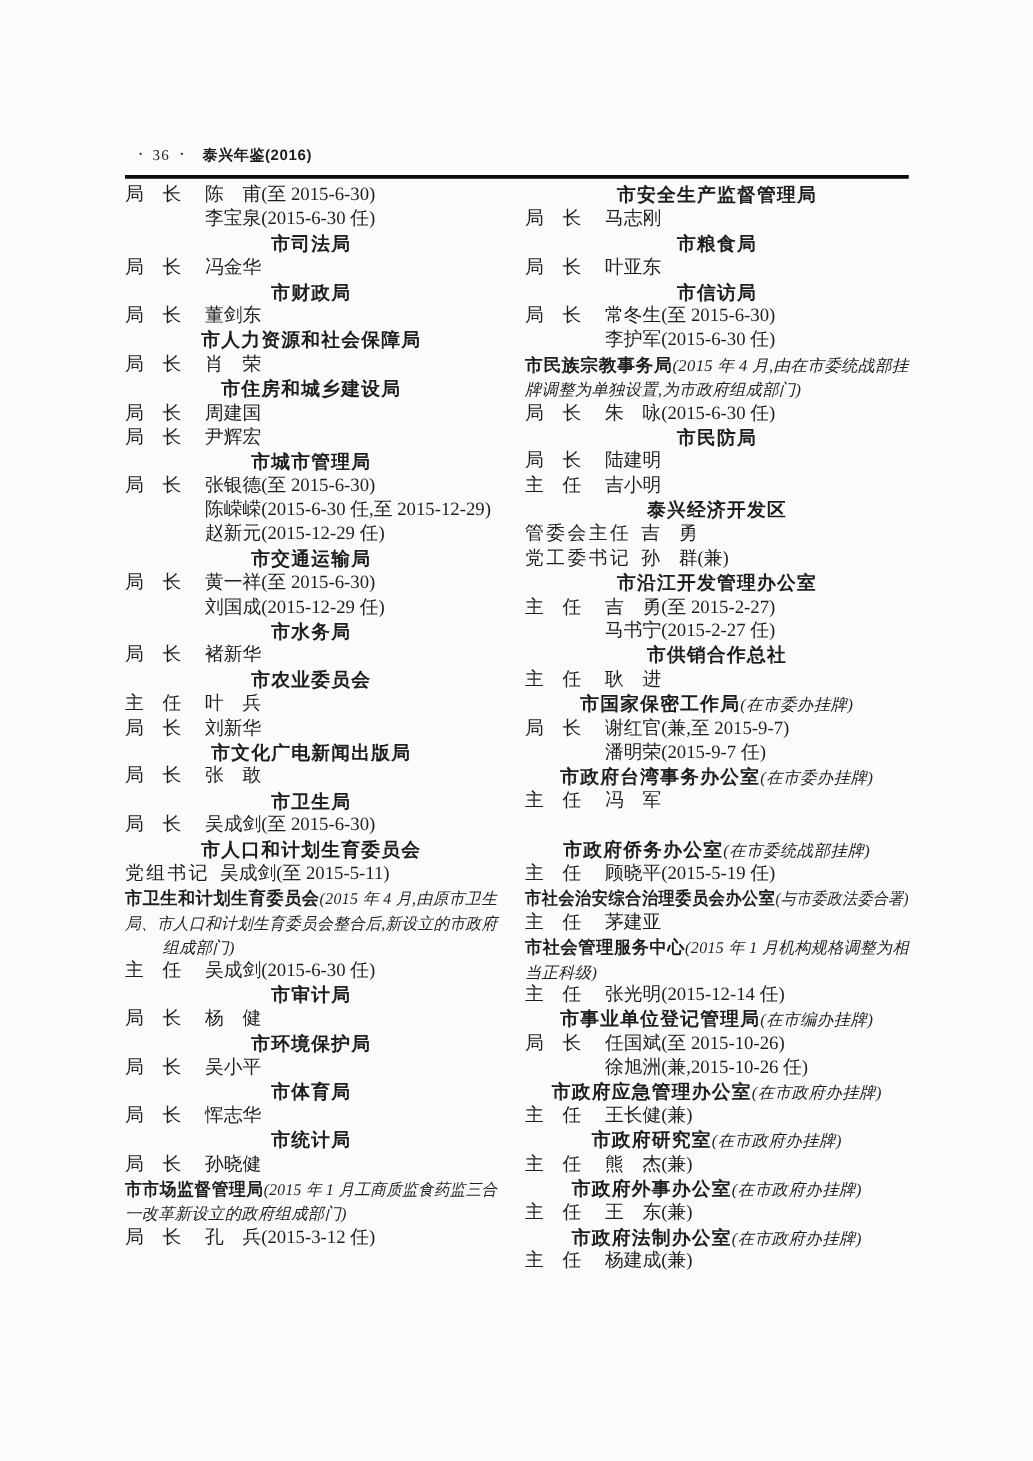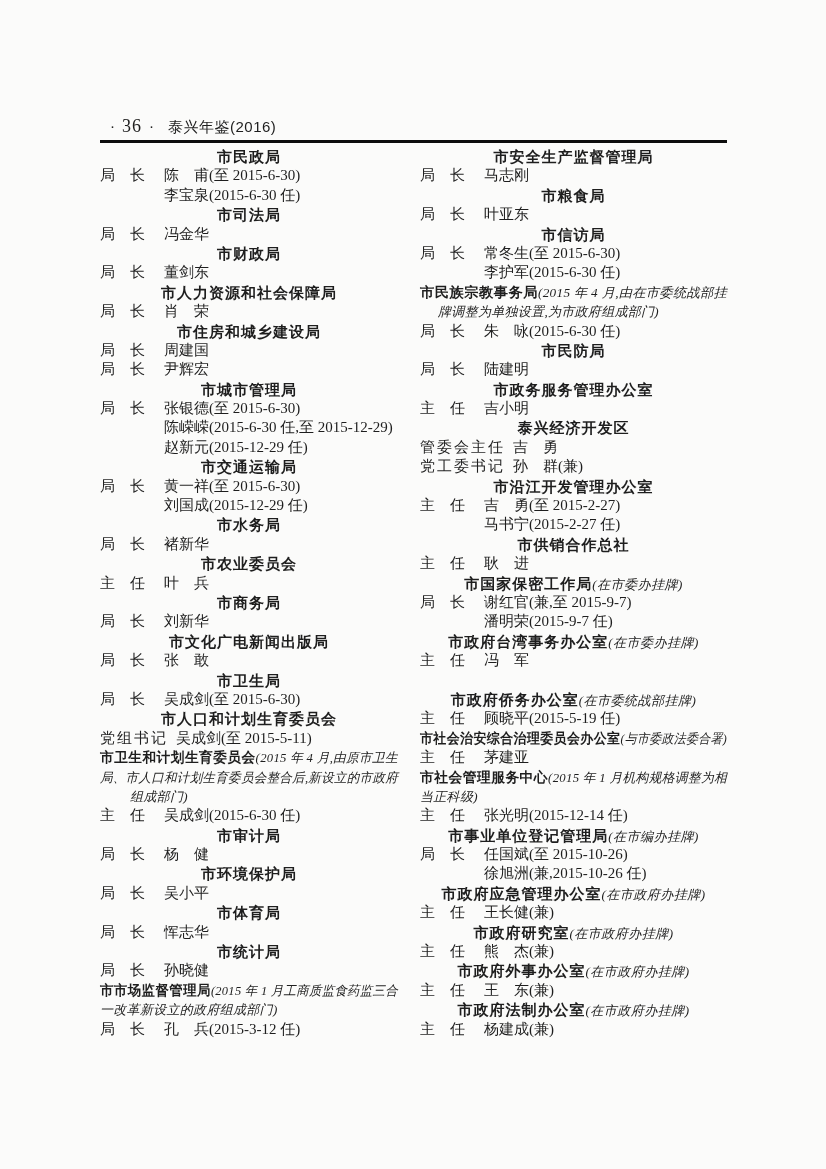--- a/index.html
+++ b/index.html
@@ -15,24 +15,24 @@
     margin:0 auto;
   }
   .inner{position:absolute;left:100px;top:0;width:627px;}
   
   .running-head{
     position:absolute;top:116px;left:3px;
     display:flex;align-items:baseline;
     white-space:nowrap;
   }
   .running-head .dot{font-size:15px;margin:0 7px;color:#222;}
-  .running-head .pagenum{font-size:18px;letter-spacing:1px;}
+  .running-head .pagenum{font-size:12px;letter-spacing:1px;}
   .running-head .booktitle{
     font-family:"Liberation Sans","DejaVu Sans",sans-serif;
-    font-weight:400;font-size:15px;margin-left:7px;letter-spacing:.5px;
+    font-weight:700;font-size:12px;margin-left:7px;letter-spacing:.5px;
   }
   .rule{position:absolute;top:140px;left:0;width:627px;height:3px;background:#0d0d0d;}
   
   .columns{position:absolute;top:147px;left:0;width:627px;display:flex;}
   .col{flex:none;}
   .col.left{width:298px;margin-right:22px;}
   .col.right{width:307px;}
   .line{height:19.4px;line-height:19.4px;white-space:nowrap;overflow:visible;}
   .line.heading{text-align:center;}
   .org{
@@ -65,21 +65,20 @@
       <span class="dot">·</span>
       <span class="pagenum">36</span>
       <span class="dot">·</span>
       <span class="booktitle">泰兴年鉴(2016)</span>
     </div>
 
     <div class="rule"></div>
 
     <div class="columns">
       <div class="col left">
-          <div class="line heading"><span class="org">市民政局</span></div>
           <div class="line entry">
             <span class="label">局　长</span>
             <span class="val">陈　甫(至 2015-6-30)</span>
           </div>
           <div class="line cont"><span class="val">李宝泉(2015-6-30 任)</span></div>
           <div class="line heading"><span class="org">市司法局</span></div>
           <div class="line entry">
             <span class="label">局　长</span>
             <span class="val">冯金华</span>
           </div>
@@ -118,21 +117,20 @@
           <div class="line heading"><span class="org">市水务局</span></div>
           <div class="line entry">
             <span class="label">局　长</span>
             <span class="val">褚新华</span>
           </div>
           <div class="line heading"><span class="org">市农业委员会</span></div>
           <div class="line entry">
             <span class="label">主　任</span>
             <span class="val">叶　兵</span>
           </div>
-          <div class="line heading"><span class="org">市商务局</span></div>
           <div class="line entry">
             <span class="label">局　长</span>
             <span class="val">刘新华</span>
           </div>
           <div class="line heading"><span class="org">市文化广电新闻出版局</span></div>
           <div class="line entry">
             <span class="label">局　长</span>
             <span class="val">张　敢</span>
           </div>
           <div class="line heading"><span class="org">市卫生局</span></div>
@@ -190,31 +188,30 @@
             <span class="label">局　长</span>
             <span class="val">叶亚东</span>
           </div>
           <div class="line heading"><span class="org">市信访局</span></div>
           <div class="line entry">
             <span class="label">局　长</span>
             <span class="val">常冬生(至 2015-6-30)</span>
           </div>
           <div class="line cont"><span class="val">李护军(2015-6-30 任)</span></div>
           <div class="line para"><span class="fitwrap" style="transform: scaleX(1.01708);"><span class="org-inline">市民族宗教事务局</span><span class="desc">(2015 年 4 月,由在市委统战部挂</span></span></div>
-          <div class="line para"><span class="fitwrap no-stretch" style="transform: scaleX(1); margin-left: 18px;"><span class="desc">牌调整为单独设置,为市政府组成部门)</span></span></div>
+          <div class="line para"><span class="fitwrap no-stretch" style="transform: scaleX(1);"><span class="desc">牌调整为单独设置,为市政府组成部门)</span></span></div>
           <div class="line entry">
             <span class="label">局　长</span>
             <span class="val">朱　咏(2015-6-30 任)</span>
           </div>
           <div class="line heading"><span class="org">市民防局</span></div>
           <div class="line entry">
             <span class="label">局　长</span>
             <span class="val">陆建明</span>
           </div>
-          <div class="line heading"><span class="org">市政务服务管理办公室</span></div>
           <div class="line entry">
             <span class="label">主　任</span>
             <span class="val">吉小明</span>
           </div>
           <div class="line heading"><span class="org">泰兴经济开发区</span></div>
           <div class="line entry">
             <span class="label long">管委会主任</span>
             <span class="val">吉　勇</span>
           </div>
           <div class="line entry">

